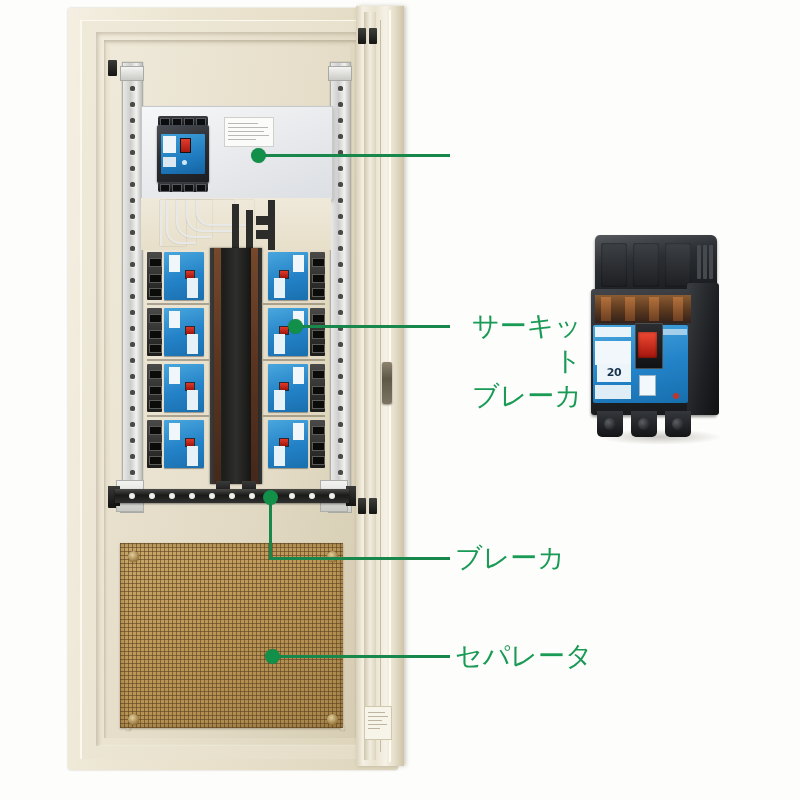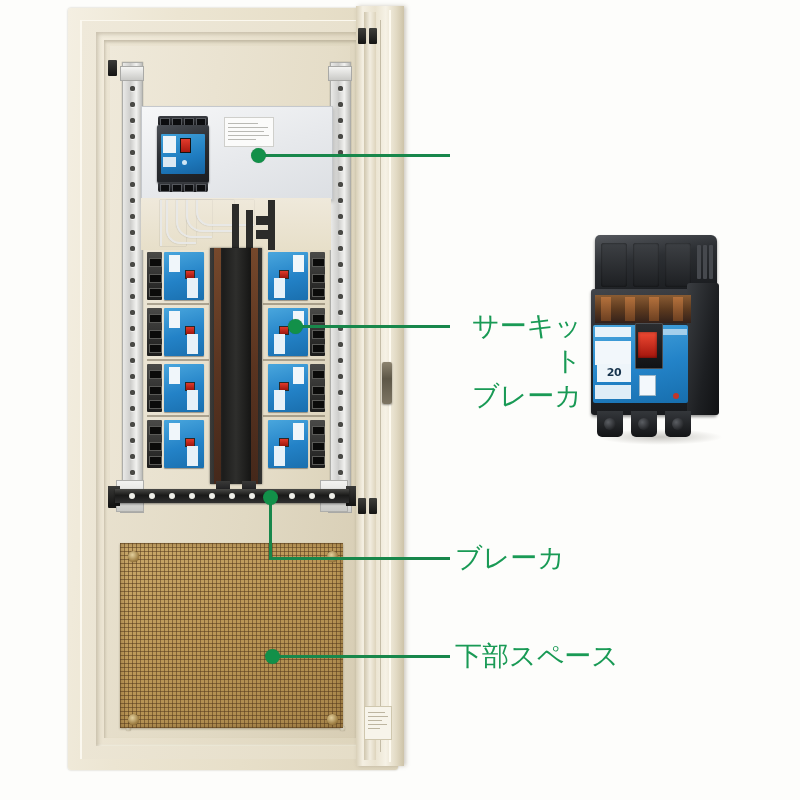--- a/index.html
+++ b/index.html
@@ -546,15 +546,15 @@
   <div class="cl-text" style="left:467px;top:308px;text-align:right;width:115px;">サーキット
 ブレーカ</div>
 
   <div class="cl-line" style="left:269px;top:497px;width:3px;height:63px;"></div>
   <div class="cl-line" style="left:269px;top:557px;width:181px;height:3px;"></div>
   <div class="cl-dot" style="left:263px;top:490px;"></div>
   <div class="cl-text" style="left:455px;top:540px;">ブレーカ</div>
 
   <div class="cl-line" style="left:278px;top:655px;width:172px;height:3px;"></div>
   <div class="cl-dot" style="left:265px;top:649px;"></div>
-  <div class="cl-text" style="left:455px;top:638px;">下部スペース</div>
+  <div class="cl-text" style="left:455px;top:638px;">セパレータ</div>
 
 </div>
 
 </body></html>

